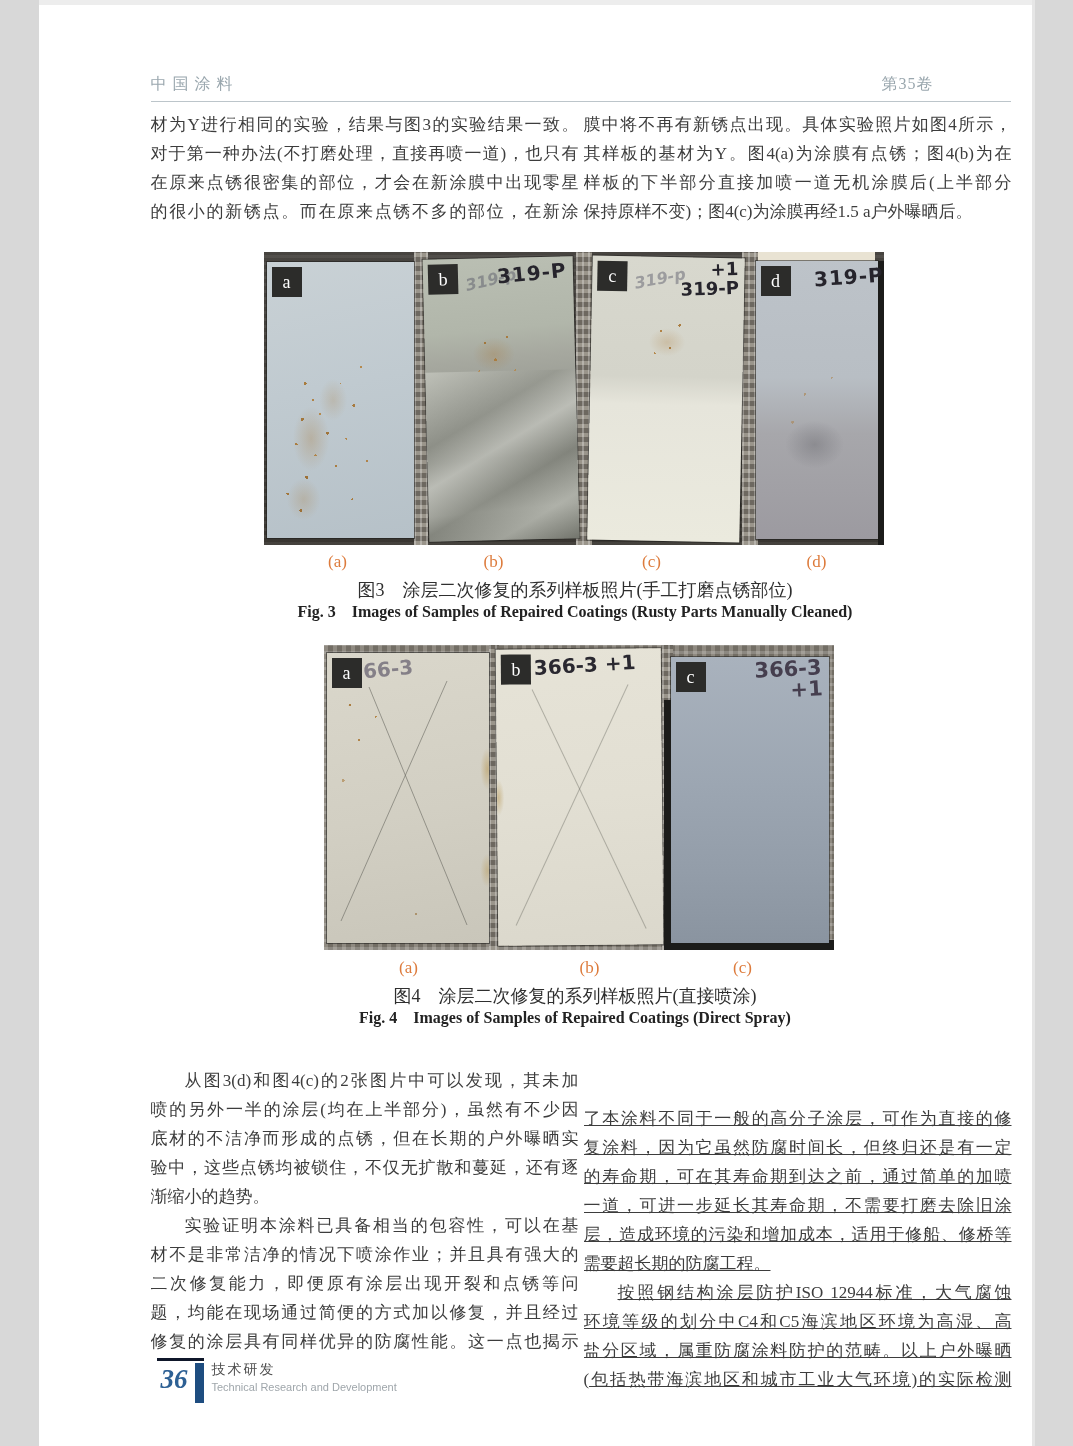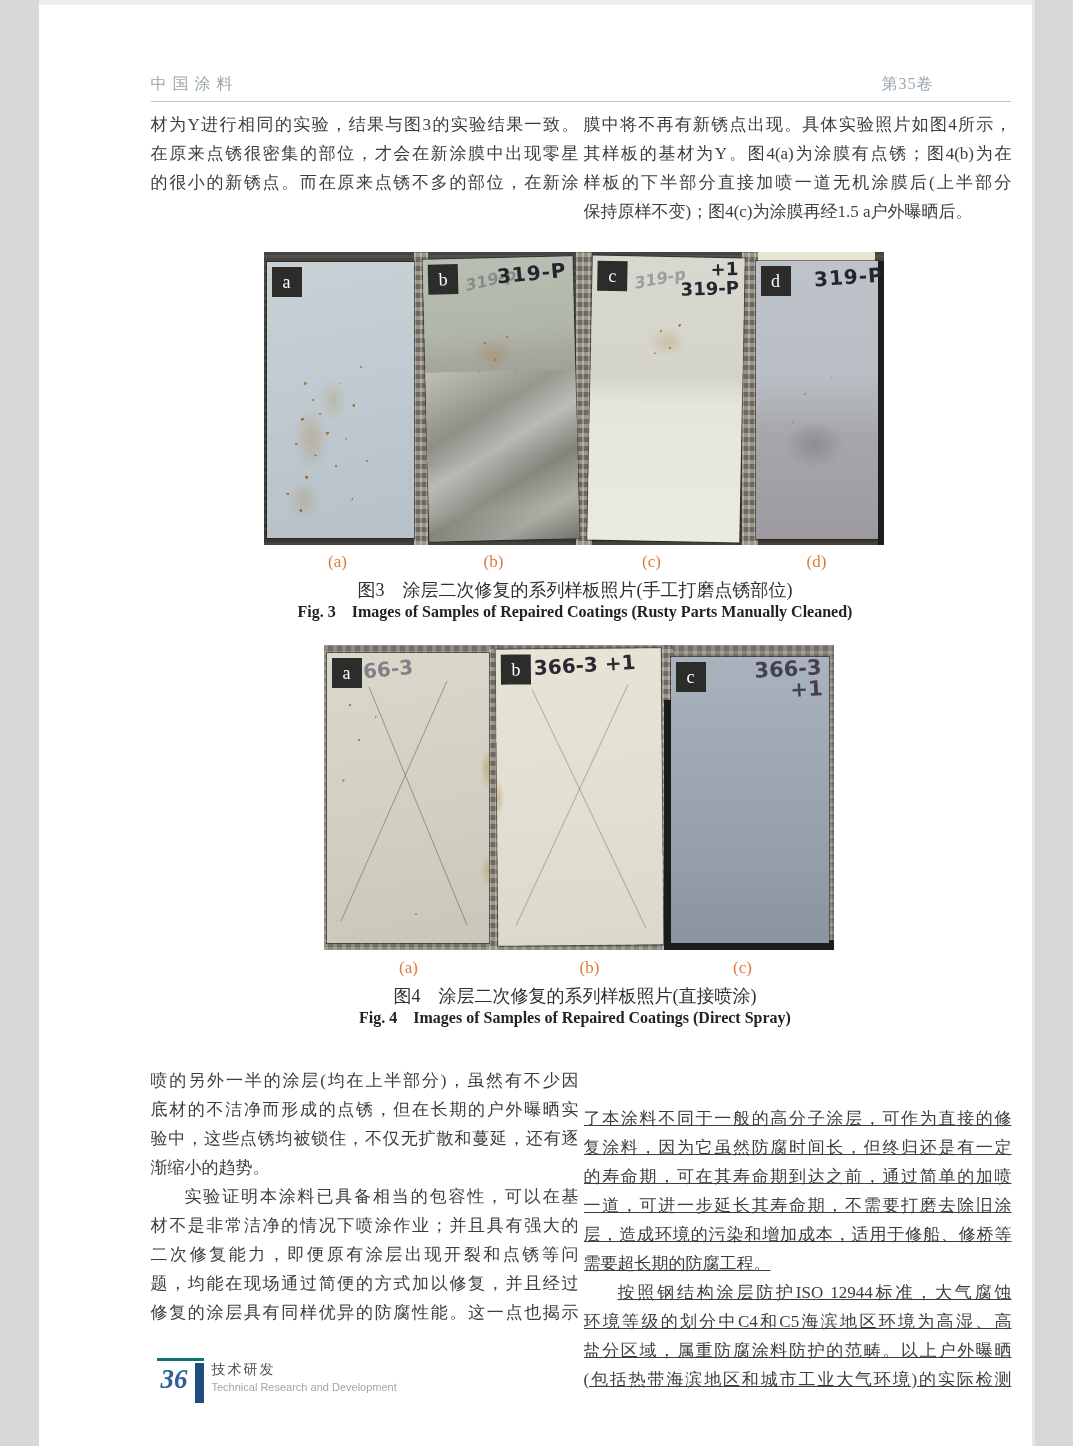--- a/index.html
+++ b/index.html
@@ -125,40 +125,41 @@
   .scribe{position:absolute;left:0;top:0;width:100%;height:100%;z-index:2;}
 
   
   .subrow{position:absolute;height:22px;}
   .subrow span{position:absolute;transform:translateX(-50%);color:#dd7b3c;font-size:17px;}
   .cap-zh{position:absolute;left:0;width:1073px;text-align:center;font-size:18px;color:#2f2f2f;}
   .cap-en{position:absolute;left:0;width:1073px;text-align:center;font-size:16px;font-weight:bold;color:#222;}
 
   
   .footer{position:absolute;left:118px;top:1358px;display:flex;align-items:flex-start;}
-  .pageno-wrap{border-top:3px solid #0f766e;display:flex;align-items:flex-start;padding-top:2px;}
+  .pageno-wrap{border-top:3px solid #0f172a;display:flex;align-items:flex-start;padding-top:2px;}
   .pageno{font-style:italic;font-weight:bold;font-size:27px;color:#2d6094;padding:0 7px 0 4px;line-height:32px;}
   .vbar{width:9px;height:40px;background:#1e4d80;}
   .sect{margin-left:8px;padding-top:3px;font-family:"Liberation Sans",sans-serif;}
   .sect .zh{font-size:14px;color:#4f4f4f;letter-spacing:2px;}
   .sect .en{font-size:11px;color:#9fa6ab;margin-top:2px;}
 </style>
 </head>
 <body>
 
 <div class="page">
   <div class="scan-top"></div>
   <div class="scan-right"></div>
 
   <div class="hdr-left">中国涂料</div>
   <div class="hdr-right">第35卷</div>
   <div class="hdr-line"></div>
 
   <div class="col tl">
     <div class="line">材为Y进行相同的实验，结果与图3的实验结果一致。</div>
+    <div class="line">对于第一种办法(不打磨处理，直接再喷一道)，也只有</div>
     <div class="line">在原来点锈很密集的部位，才会在新涂膜中出现零星</div>
     <div class="line">的很小的新锈点。而在原来点锈不多的部位，在新涂</div>
   </div>
 
   <div class="col tr">
     <div class="line">膜中将不再有新锈点出现。具体实验照片如图4所示，</div>
     <div class="line">其样板的基材为Y。图4(a)为涂膜有点锈；图4(b)为在</div>
     <div class="line">样板的下半部分直接加喷一道无机涂膜后(上半部分</div>
     <div class="line end">保持原样不变)；图4(c)为涂膜再经1.5 a户外曝晒后。</div>
   </div>
@@ -229,20 +230,21 @@
 
   <div class="subrow" style="left:285px;top:958px;width:510px;">
     <span style="left:85px;">(a)</span>
     <span style="left:266px;">(b)</span>
     <span style="left:419px;">(c)</span>
   </div>
   <div class="cap-zh" style="top:984px;">图4　涂层二次修复的系列样板照片(直接喷涂)</div>
   <div class="cap-en" style="top:1008px;">Fig. 4　Images of Samples of Repaired Coatings (Direct Spray)</div>
 
   <div class="col bl">
+    <div class="line indent">从图3(d)和图4(c)的2张图片中可以发现，其未加</div>
     <div class="line">喷的另外一半的涂层(均在上半部分)，虽然有不少因</div>
     <div class="line">底材的不洁净而形成的点锈，但在长期的户外曝晒实</div>
     <div class="line">验中，这些点锈均被锁住，不仅无扩散和蔓延，还有逐</div>
     <div class="line end">渐缩小的趋势。</div>
     <div class="line indent">实验证明本涂料已具备相当的包容性，可以在基</div>
     <div class="line">材不是非常洁净的情况下喷涂作业；并且具有强大的</div>
     <div class="line">二次修复能力，即便原有涂层出现开裂和点锈等问</div>
     <div class="line">题，均能在现场通过简便的方式加以修复，并且经过</div>
     <div class="line">修复的涂层具有同样优异的防腐性能。这一点也揭示</div>
   </div>

